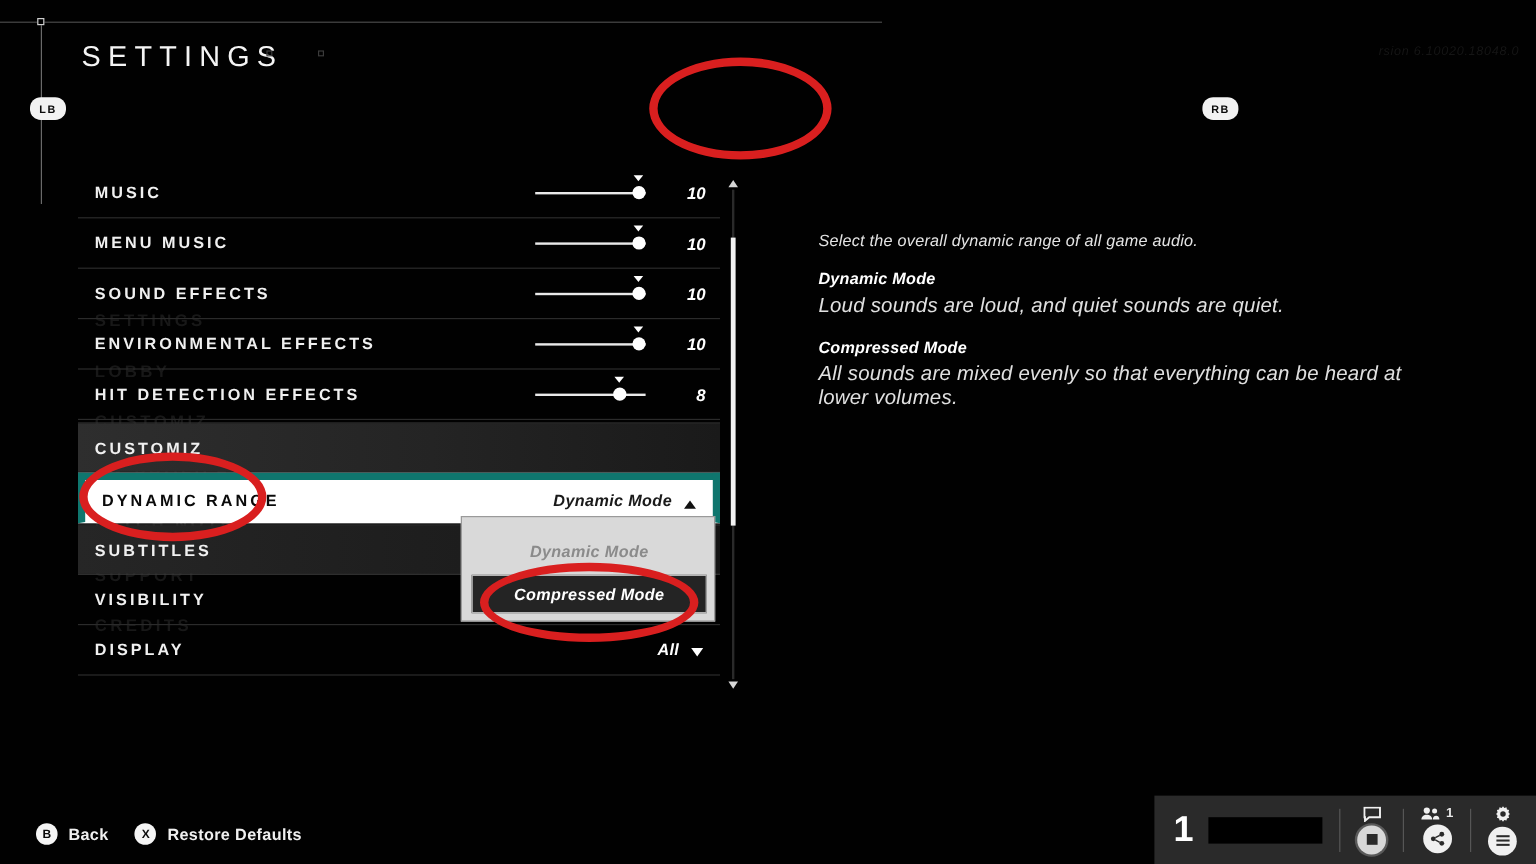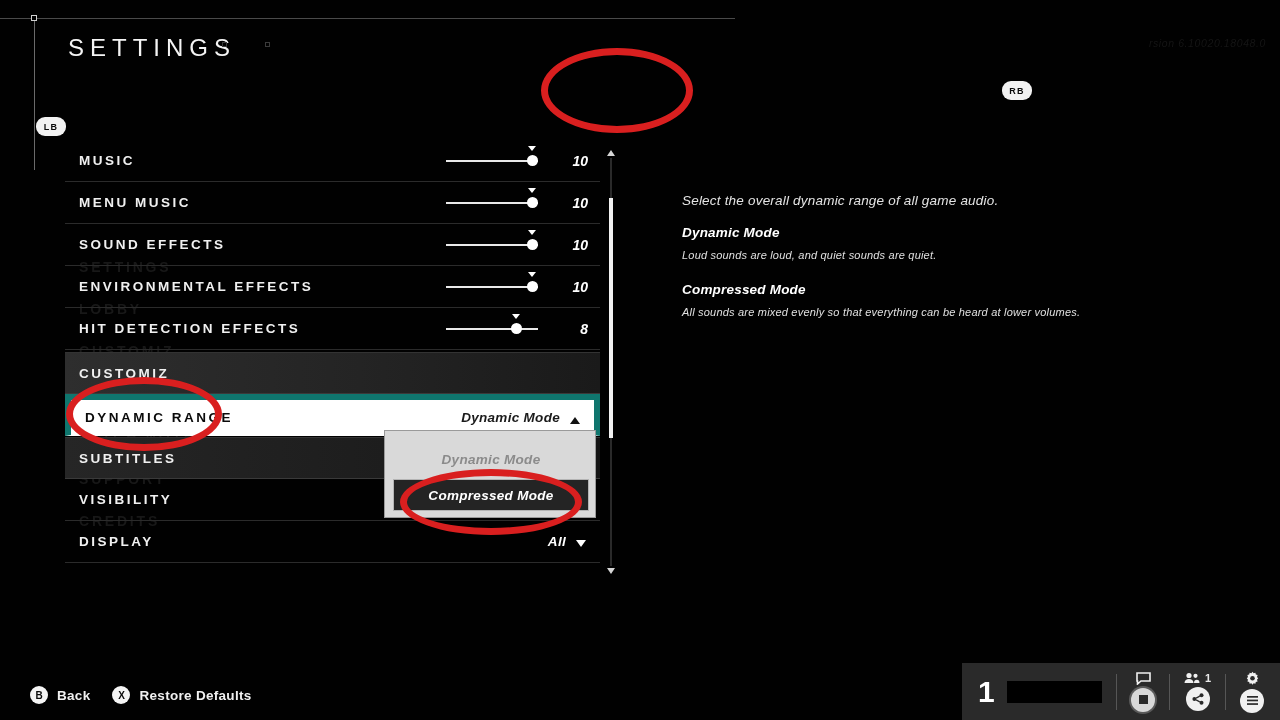--- a/index.html
+++ b/index.html
@@ -36,21 +36,21 @@
   .bumper {
     position: absolute;
     width: 30px; height: 19px;
     background: #f2f2f2;
     border-radius: 9px;
     color: #0a0a0a;
     font-size: 9px; font-weight: 700;
     letter-spacing: 1.2px;
     display: flex; align-items: center; justify-content: center;
   }
-  .bumper-lb { left: 36px; top: 81px; margin-top: 36px; }
+  .bumper-lb { left: 25px; top: 81px; }
   .bumper-rb { left: 1002px; top: 81px; }
 
   
   .page-title {
     position: absolute; left: 68px; top: 34px;
     font-size: 24px; font-weight: 400;
     letter-spacing: 6px;
     color: #f4f4f4;
   }
   .title-dots {
@@ -277,21 +277,21 @@
     margin-bottom: 17px;
     color: #e4e4e4;
   }
   .desc-head {
     font-size: 13.5px; font-style: italic; font-weight: 700;
     letter-spacing: 0.2px;
     color: #ffffff;
     margin-bottom: 5px;
   }
   .desc-body {
-    font-size: 11px; font-style: italic; font-weight: 400;
+    font-size: 17px; font-style: italic; font-weight: 400;
     letter-spacing: 0.2px;
     color: #e0e0e0;
     line-height: 20px;
     margin-bottom: 17px;
   }
 
   
   .legend {
     position: absolute; left: 30px; bottom: 16px;
     display: flex; align-items: center; gap: 22px;

